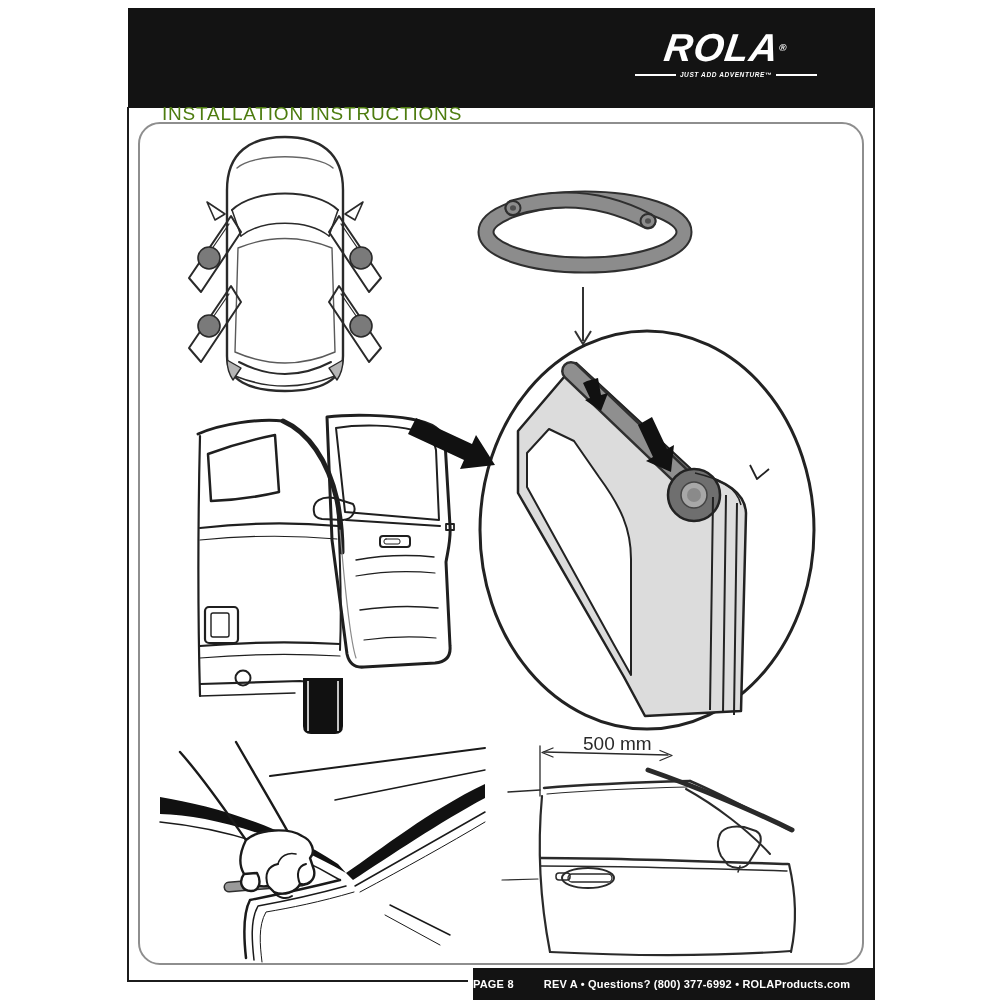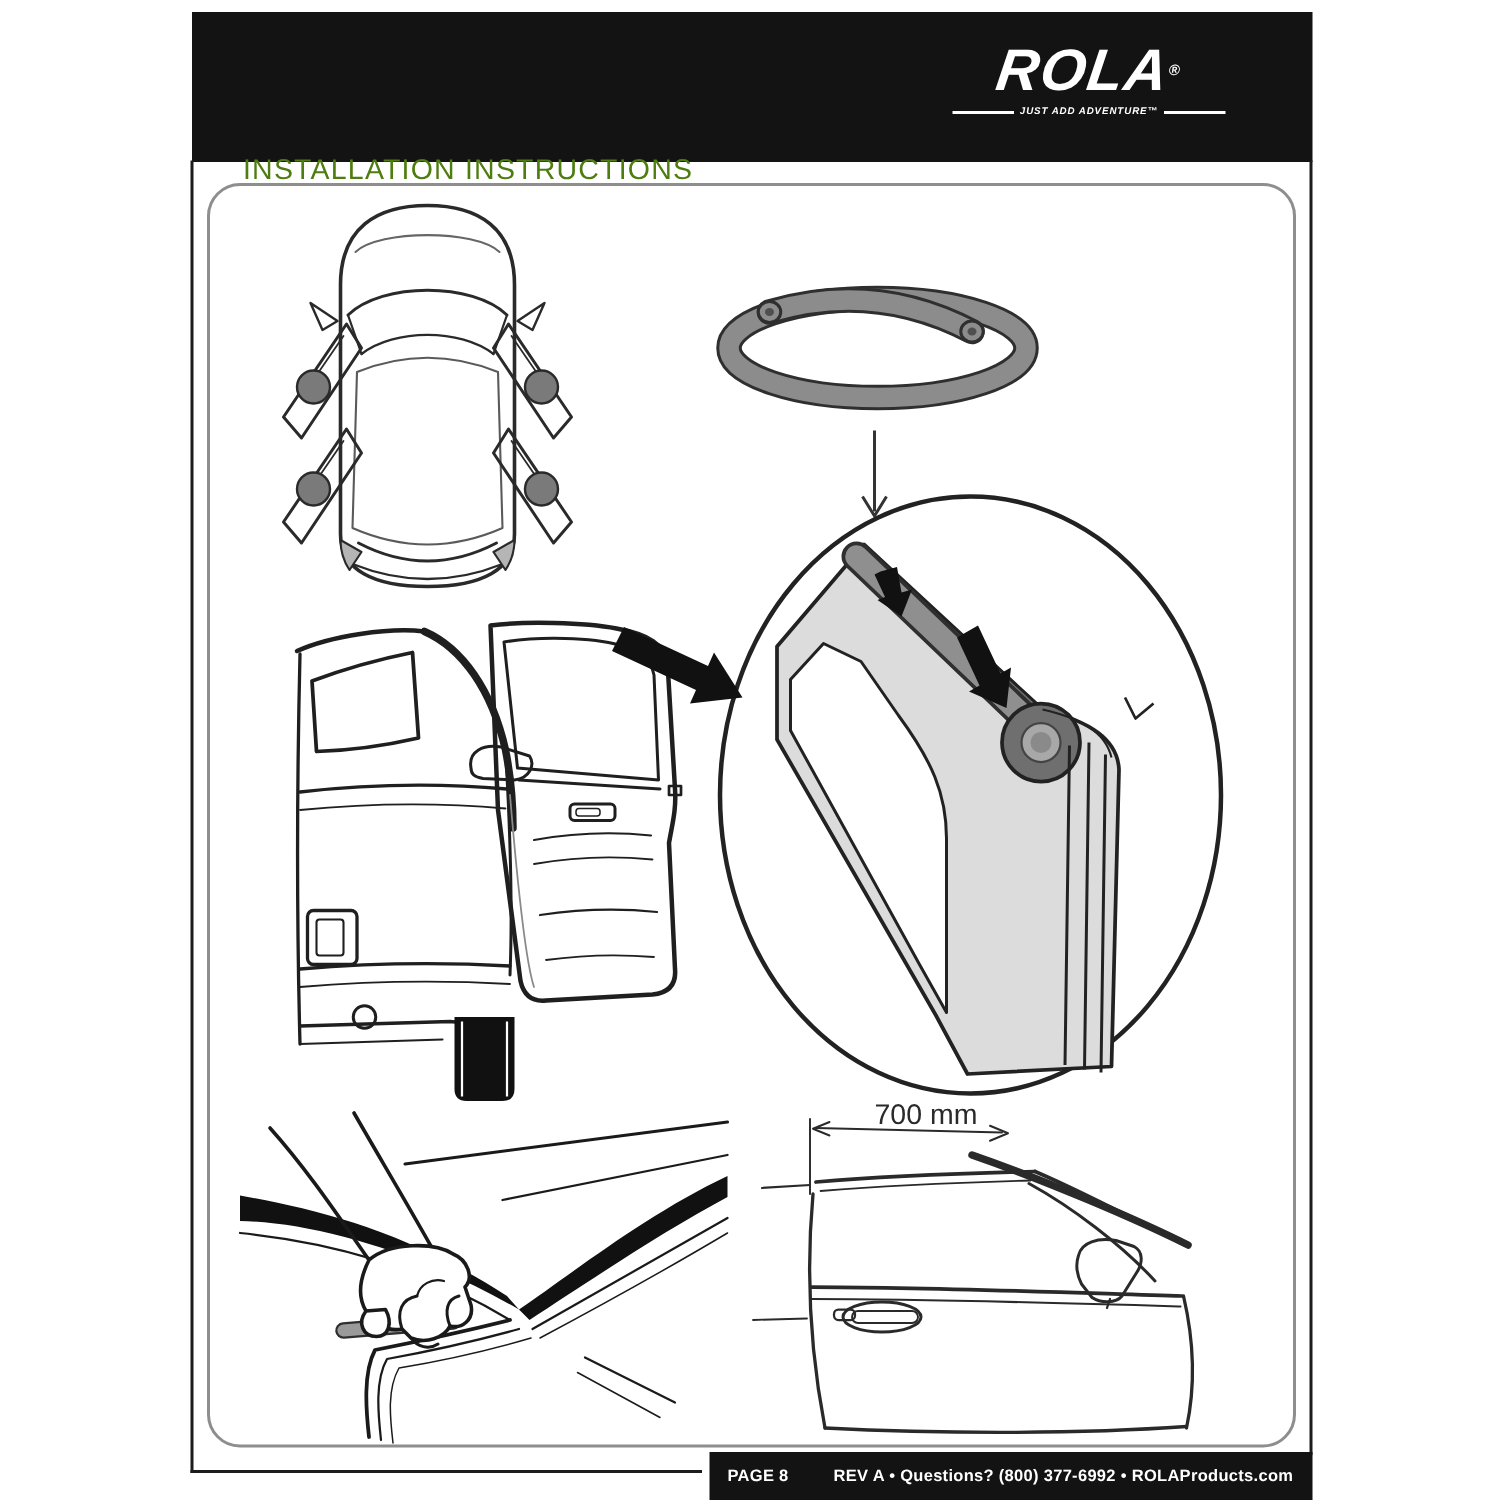--- a/index.html
+++ b/index.html
@@ -17,21 +17,21 @@
   .logo-tagline .tg{font-size:6.5px;font-weight:bold;font-style:italic;letter-spacing:.6px;white-space:nowrap;}
   
   .border-left{left:127px;top:107px;width:2px;height:875px;background:#1c1c1c;}
   .border-right{left:873px;top:107px;width:2px;height:863px;background:#1c1c1c;}
   .border-bottom{left:127px;top:980px;width:341px;height:2px;background:#1c1c1c;}
   
   .content-panel{left:138px;top:122px;width:722px;height:839px;
     border:2px solid #8e8e8e;border-radius:22px;background:#fff;}
   
   .footer-bar{left:473px;top:968px;width:402px;height:32px;background:#131313;
-    display:flex;align-items:center;gap:30px;padding-left:12px;box-sizing:border-box;}
+    display:flex;align-items:center;gap:30px;padding-left:0;box-sizing:border-box;}
   .footer-bar span{color:#fff;font-size:11px;font-weight:bold;letter-spacing:.2px;white-space:nowrap;}
   
   .dim-label{left:583px;top:733px;font-size:19px;color:#2a2a2a;}
   svg{position:absolute;overflow:visible;}
 </style>
 </head>
 <body>
 
 <div class="abs header-bar">
   <div class="abs header-title">INSTALLATION INSTRUCTIONS</div>
@@ -225,18 +225,18 @@
     <rect x="56" y="143" width="14" height="7" rx="3" stroke-width="1.5"></rect>
 
     <path d="M42,66 C38,110 38,160 50,222" stroke-width="2.2"></path>
     <path d="M289,134 C296,164 297,194 291,222" stroke-width="2.2"></path>
     <path d="M50,222 C130,226 220,226 291,221" stroke-width="2.2"></path>
     <path d="M8,62 L40,60" stroke-width="1.5"></path>
     <path d="M2,150 L38,149" stroke-width="1.2"></path>
   </g>
 </svg>
 
-<div class="abs dim-label">700 mm</div>
+<div class="abs dim-label">500 mm</div>
 
 <div class="abs footer-bar">
   <span>PAGE 8</span>
   <span>REV A • Questions? (800) 377-6992 • ROLAProducts.com</span>
 </div>
 
 </body></html>

